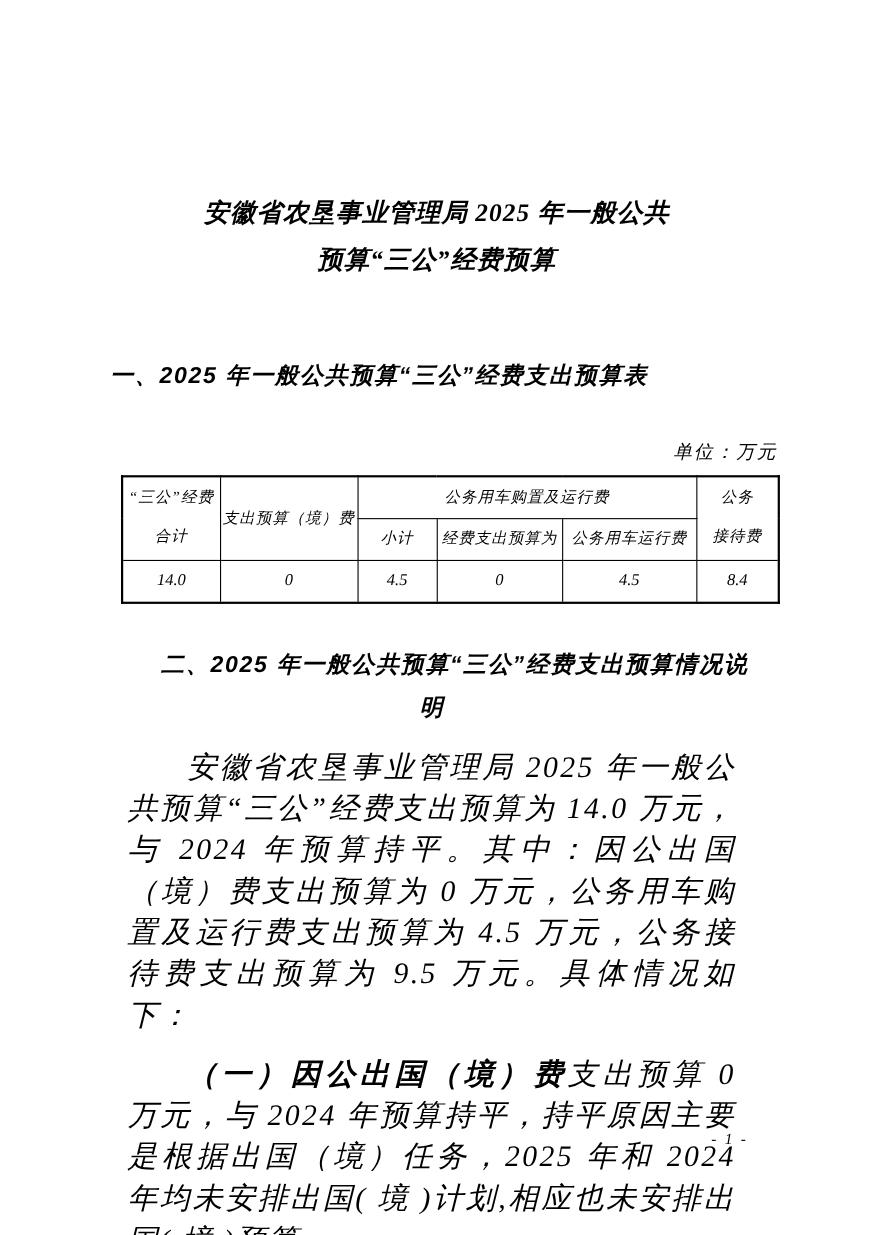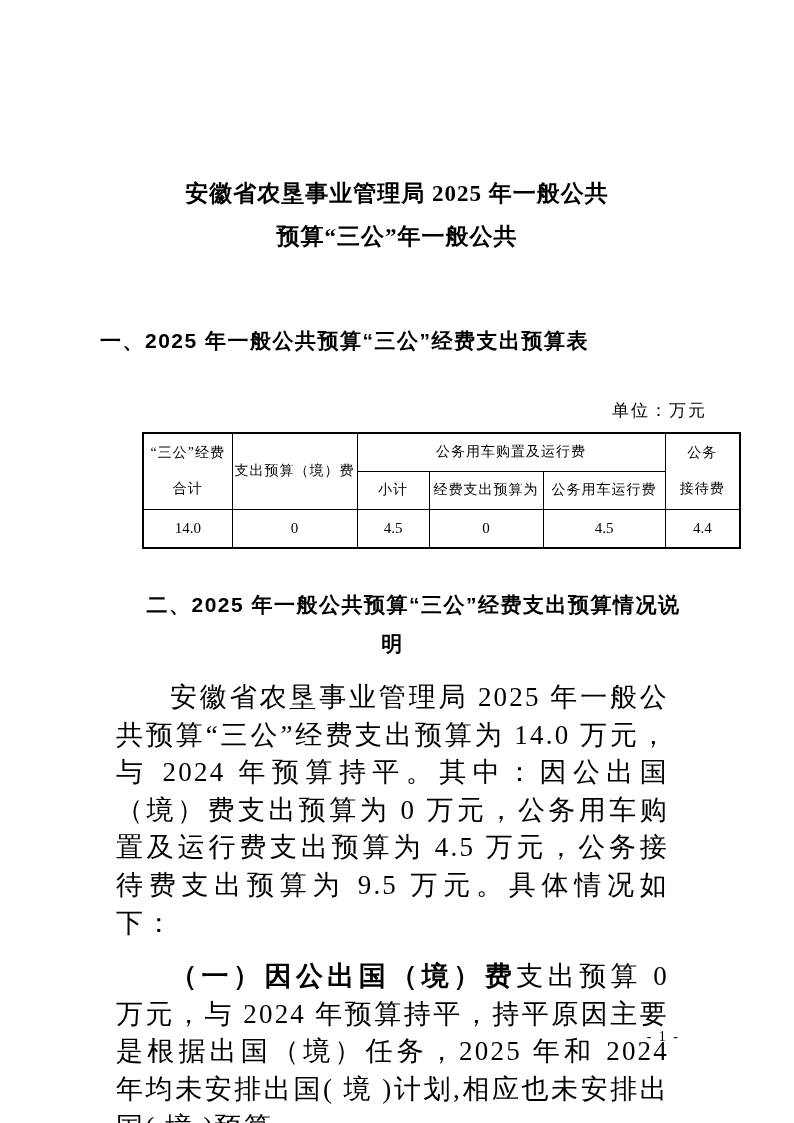--- a/index.html
+++ b/index.html
@@ -5,20 +5,21 @@
   html, body { margin: 0; padding: 0; background: #888; }
   .page {
     position: relative;
     width: 794px;
     height: 1123px;
     margin: 0 auto;
     background: #ffffff;
     color: #000000;
     font-family: "Liberation Serif", serif;
     overflow: hidden;
+    font-style: italic;
   }
   
   .doc-title {
     position: absolute;
     top: 172px;
     left: 0;
     width: 100%;
     text-align: center;
     font-family: "Liberation Serif", serif;
     font-weight: bold;
@@ -53,21 +54,20 @@
   
   table.budget {
     position: absolute;
     top: 432px;
     left: 110px;
     width: 597px;
     border-collapse: collapse;
     table-layout: fixed;
     border: 2px solid #000;
     font-size: 14px;
-    margin-left: 32px;
   }
   table.budget td {
     border: 1px solid #000;
     text-align: center;
     vertical-align: middle;
     padding: 0;
     letter-spacing: 1px;
   }
   table.budget tr.hdr-row { height: 38px; }
   table.budget tr.data-row { height: 39px; }
@@ -108,21 +108,21 @@
     letter-spacing: 2px;
   }
 </style>
 </head>
 <body>
 
 <div class="page">
 
   <div class="doc-title">
     <div>安徽省农垦事业管理局 2025 年一般公共</div>
-    <div>预算“三公”年一般公共</div>
+    <div>预算“三公”经费预算</div>
   </div>
 
   <div class="section-heading h-one">一、2025 年一般公共预算“三公”经费支出预算表</div>
 
   <div class="unit-label">单位：万元</div>
 
   <table class="budget">
     <colgroup>
       <col style="width:89px">
       <col style="width:125px">
@@ -148,21 +148,21 @@
         <td>小计</td>
         <td>经费支出预算为</td>
         <td>公务用车运行费</td>
       </tr>
       <tr class="data-row">
         <td>14.0</td>
         <td>0</td>
         <td>4.5</td>
         <td>0</td>
         <td>4.5</td>
-        <td>4.4</td>
+        <td>8.4</td>
       </tr>
     </tbody>
   </table>
 
   <div class="content">
     <div class="section-heading h-two">二、2025 年一般公共预算“三公”经费支出预算情况说明</div>
     <p class="body-para">
       <span class="lead"></span><span>安徽省农垦事业管理局 2025 年一般公共预算“三公”经费支出预算为 14.0 万元，与 2024 年预算持平。其中：因公出国（境）费支出预算为 0 万元，公务用车购置及运行费支出预算为 4.5 万元，公务接待费支出预算为 9.5 万元。具体情况如下：</span>
     </p>
     <p class="body-para">

